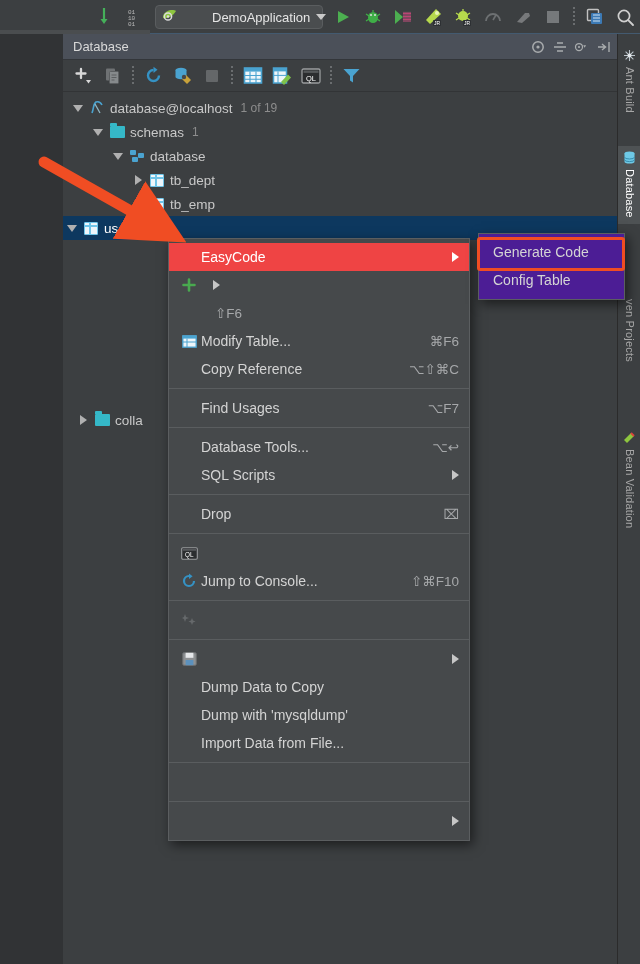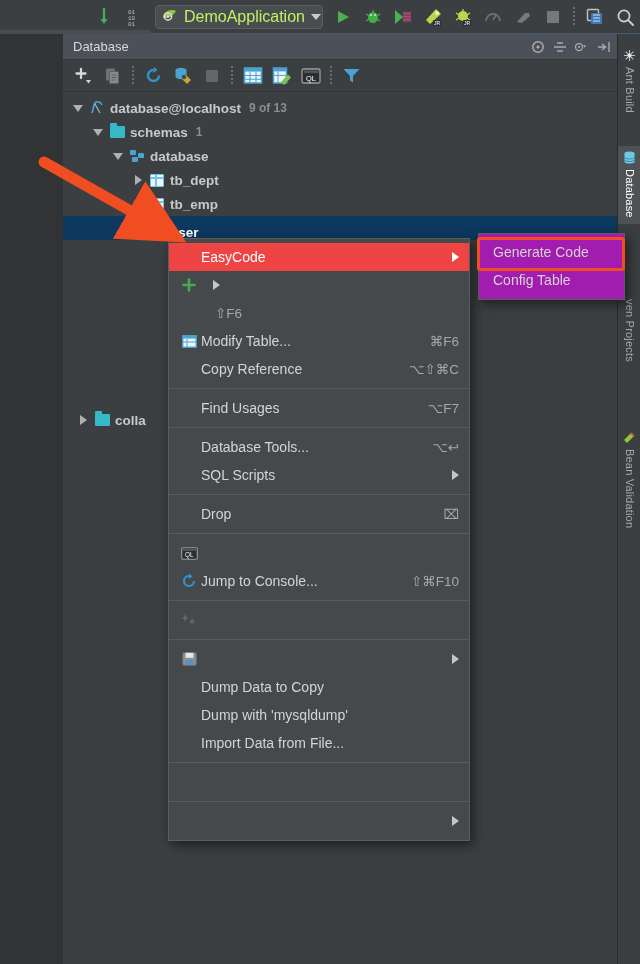--- a/index.html
+++ b/index.html
@@ -22,21 +22,21 @@
     width: 26px; height: 26px; margin: 0 2px;
     display: flex; align-items: center; justify-content: center;
     position: relative; flex: none;
   }
   .run-config {
     height: 24px; min-width: 168px;
     background: #4a4d4f; border: 1px solid #5a5d5f; border-radius: 4px;
     display: flex; align-items: center; gap: 6px;
     padding: 0 8px 0 5px; margin: 0 5px;
   }
-  .run-config .label { color: #bef264; font-size: 16px; white-space: nowrap; }
+  .run-config .label { color: #e5e5e5; font-size: 13px; white-space: nowrap; margin-left: 28px; }
   .caret-down {
     width: 0; height: 0;
     border-left: 5px solid transparent; border-right: 5px solid transparent;
     border-top: 6px solid #c9c9c9;
   }
   .sep-dots {
     width: 2px; height: 20px; margin: 0 5px;
     background: repeating-linear-gradient(to bottom,#6a6d6f 0 2px,transparent 2px 4px);
     flex: none;
   }
@@ -86,21 +86,21 @@
   .dbtb-btn {
     width: 27px; height: 26px; margin: 0 1px;
     display: flex; align-items: center; justify-content: center;
     position: relative; flex: none;
   }
 
   
   .tree { position: relative; padding-top: 4px; }
   .tree-row {
     height: 24px; display: flex; align-items: center;
-    font-size: 13.5px; color: #c8c8c8; white-space: nowrap; font-weight: bold;
+    font-size: 13.5px; color: #c8c8c8; white-space: nowrap;
   }
   .tree-row.sel { background: #0d385f; color: #ffffff; }
   .tw { width: 18px; display: flex; align-items: center; justify-content: center; flex:none; }
   .tri-r { width:0;height:0;border-top:5px solid transparent;border-bottom:5px solid transparent;border-left:7px solid #b0b0b0; }
   .tri-d { width:0;height:0;border-left:5px solid transparent;border-right:5px solid transparent;border-top:7px solid #b0b0b0; }
   .tico { width: 20px; display:flex; align-items:center; justify-content:center; flex:none; }
   .tlabel { margin-left: 3px; }
   .tcount { margin-left: 8px; color: #8d8d8d; font-size: 12px; }
 
   
@@ -128,21 +128,21 @@
   .mi-label { flex: 1; white-space: nowrap; }
   .mi-short { color: #a6a8aa; font-size: 13.5px; margin-left: 14px; white-space: nowrap; }
   .mi.disabled .mi-short { color: #7c7f81; }
   .mi-arrow { width:0;height:0;border-top:5px solid transparent;border-bottom:5px solid transparent;border-left:7px solid #c6c6c6;margin-left:12px; }
   .mi.sel .mi-arrow { border-left-color:#ffffff; }
   .msep { height: 1px; background: #5a5d5f; margin: 5px 0; }
 
   
   .submenu {
     position: absolute; left: 478px; top: 233px; width: 147px;
-    background: #a21caf; border: 1px solid #5b5e60;
+    background: #4c1d95; border: 1px solid #5b5e60;
     box-shadow: 3px 4px 11px rgba(0,0,0,.55);
     padding: 4px 0 5px 0;
   }
   .submenu .mi { padding-left: 14px; }
 
   
   .hl-box {
     position: absolute; left: 477px; top: 237px; width: 148px; height: 34px;
     border: 3px solid #f04d23; border-radius: 3px; pointer-events: none;
   }
@@ -364,21 +364,21 @@
         <span class="tw">
             <span class="tri-d"></span>
           </span>
         <span class="tico">
           <svg width="16" height="16" viewBox="0 0 16 16">
             <path d="M3 13 C5 8, 4 4, 7 2 C10 1, 12 3, 13 5" stroke="#4aa3d0" stroke-width="1.6" fill="none"></path>
             <path d="M6 4 L11 13" stroke="#8fb7c6" stroke-width="1.3" fill="none"></path>
           </svg>
         </span>
         <span class="tlabel">database@localhost</span>
-        <span class="tcount">9 of 13</span>
+        <span class="tcount">1 of 19</span>
       </div>
 
       <div class="tree-row" style="padding-left:26px;">
         <span class="tw">
             <span class="tri-d"></span>
           </span>
         <span class="tico">
             <span class="folder"></span>
           </span>
         <span class="tlabel">schemas</span>
@@ -412,21 +412,21 @@
       <div class="tree-row" style="padding-left:66px;">
         <span class="tw">
             <span class="tri-r"></span>
           </span>
         <span class="tico">
             <span class="tblico"></span>
           </span>
         <span class="tlabel">tb_emp</span>
       </div>
 
-      <div class="tree-row sel" style="padding-left:66px;align-items:flex-end;">
+      <div class="tree-row sel" style="">
         <span class="tw">
             <span class="tri-d"></span>
           </span>
         <span class="tico">
             <span class="tblico"></span>
           </span>
         <span class="tlabel">user</span>
       </div>
     </div>
 

